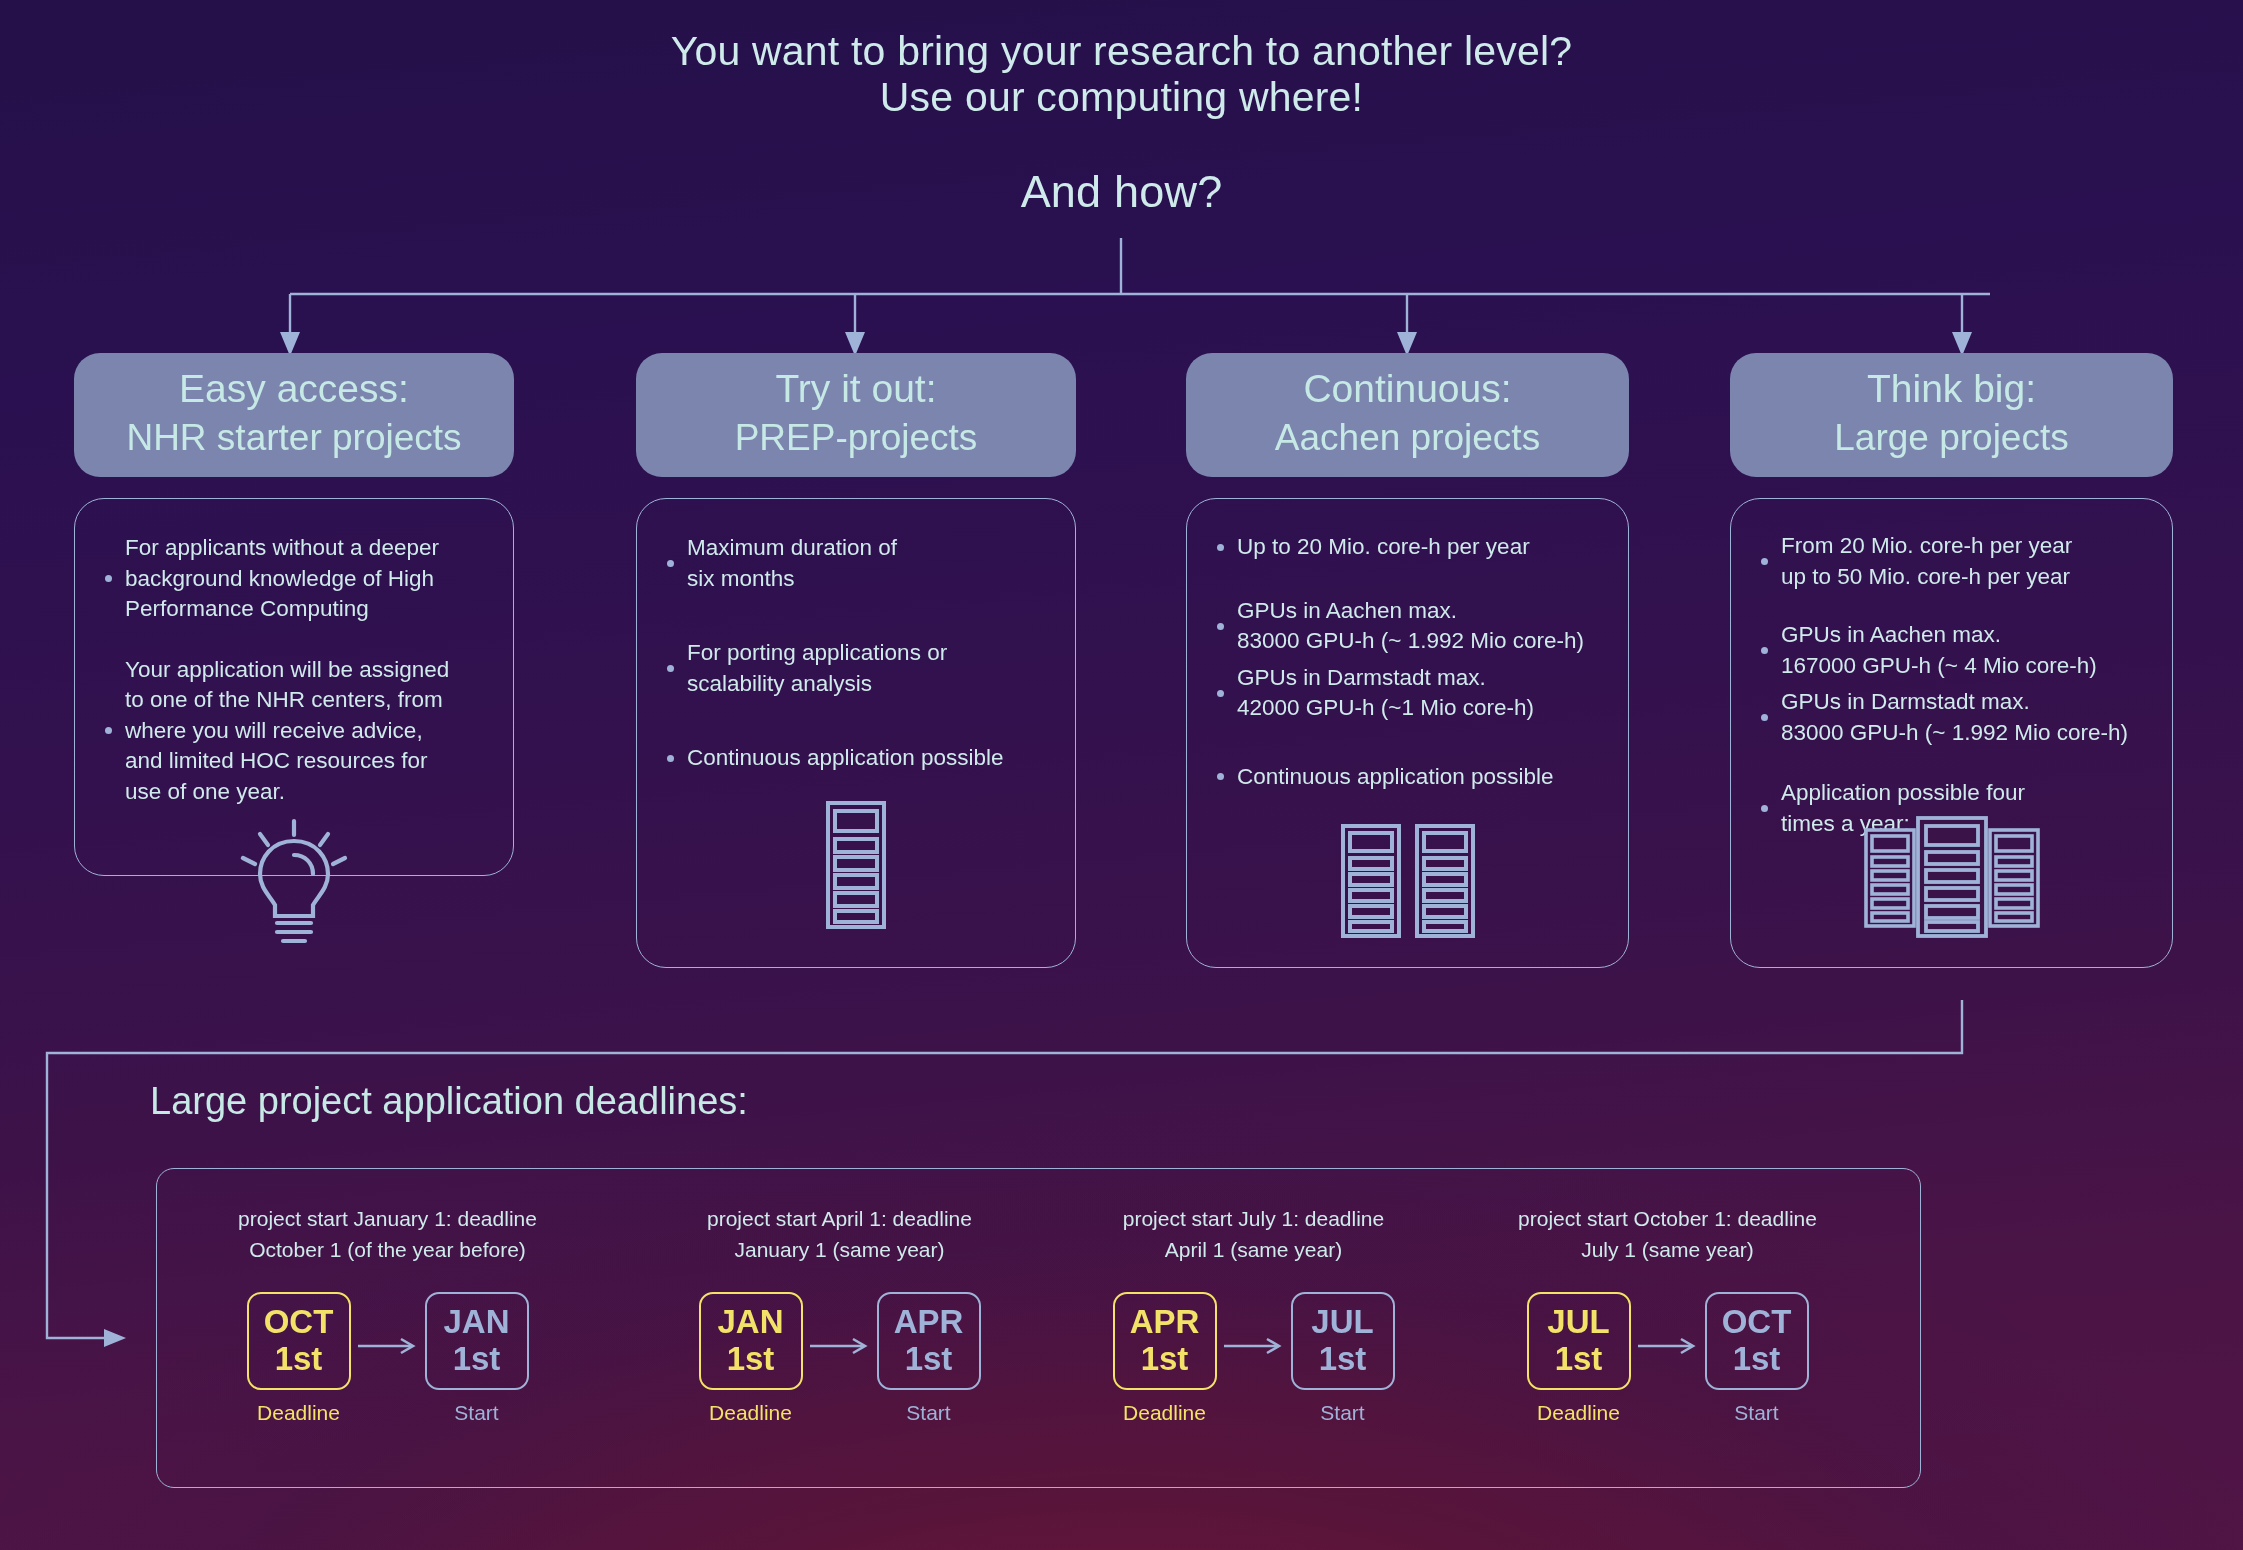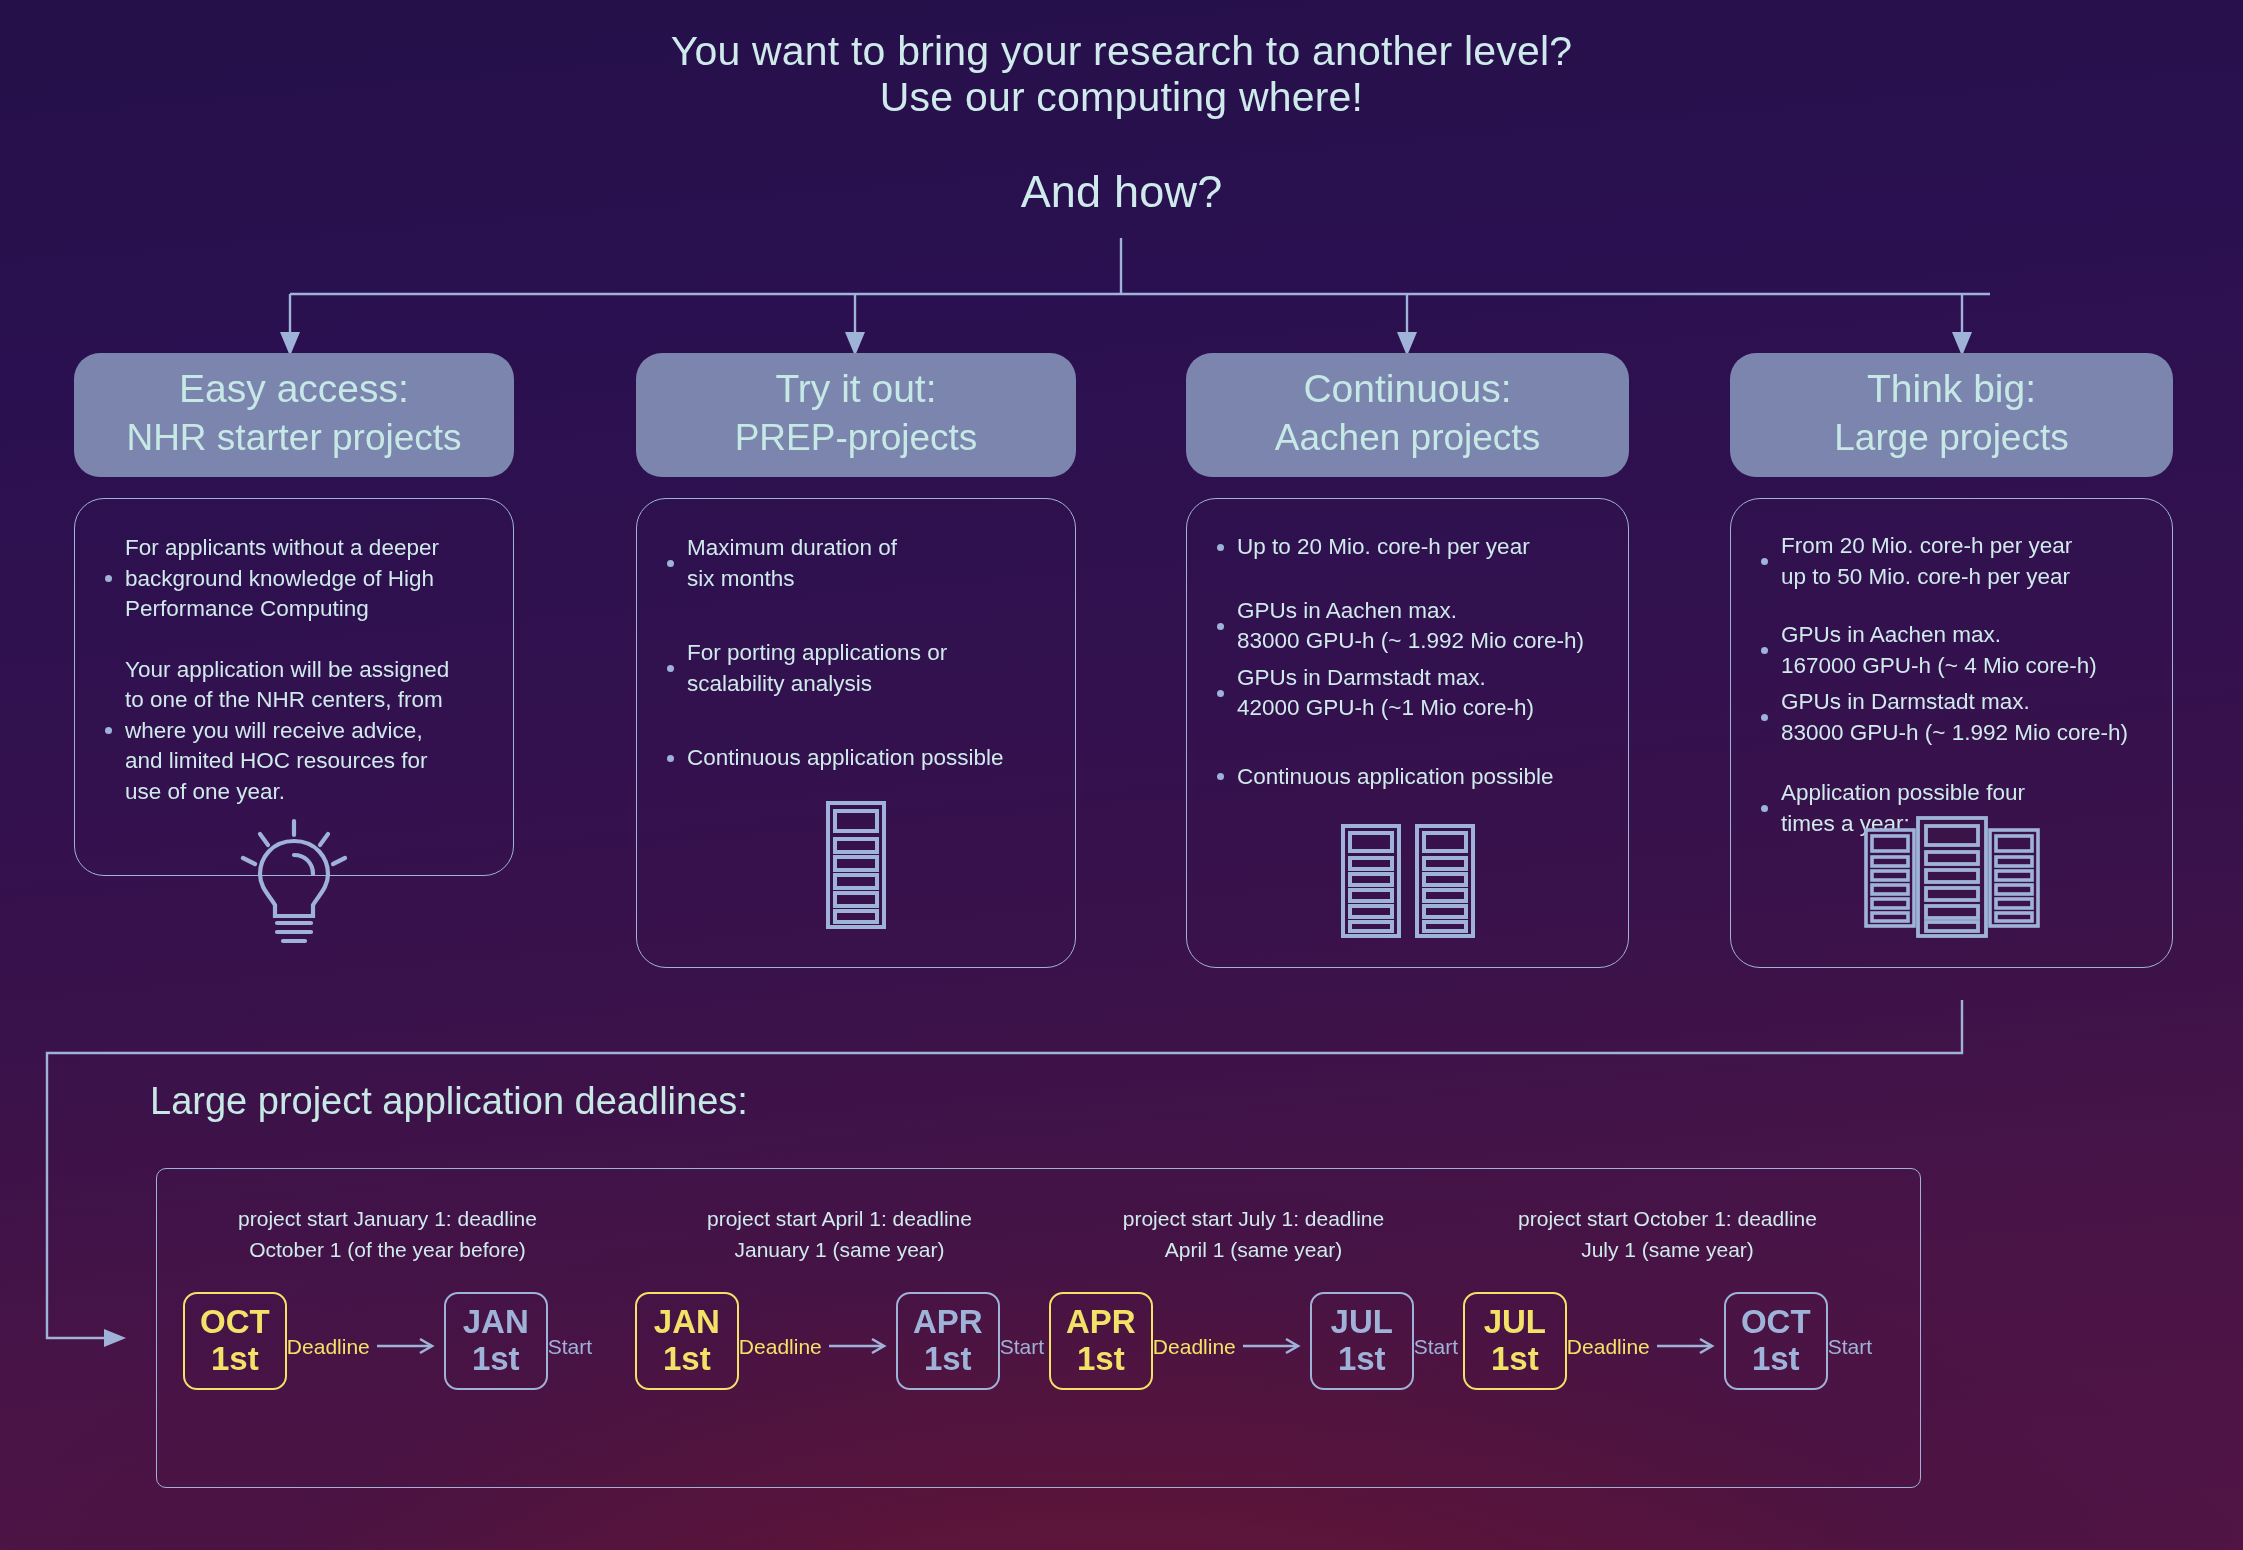--- a/index.html
+++ b/index.html
@@ -55,21 +55,21 @@
   ul.bul li.tight{margin-bottom:6px;}
   .icon-wrap{position:absolute;left:0;width:100%;display:flex;justify-content:center;}
 
   
   #dl-title{
     position:absolute;left:150px;top:1080px;
     color:#c6e9e6;font-size:38px;
   }
   #dl-box{
     position:absolute;left:156px;top:1168px;width:1765px;height:320px;
-    border:1.6px solid #9fb3d8;border-radius:10px;box-sizing:border-box;
+    border:1.6px solid #9fb3d8;border-radius:18px;box-sizing:border-box;
   }
   .grp{position:absolute;top:0;width:441px;height:320px;}
   .grp .cap{
     text-align:center;color:#cfeaea;font-size:21px;line-height:31px;
     padding-top:34px;white-space:pre-line;
   }
   .flow{position:absolute;top:123px;left:0;width:441px;display:flex;
         align-items:flex-start;justify-content:center;}
   .month{
     box-sizing:border-box;width:104px;border-radius:14px;border:2.2px solid;
@@ -77,21 +77,21 @@
   }
   .month .m{font-size:33px;line-height:38px;font-weight:700;}
   .month .d{font-size:33px;line-height:36px;font-weight:700;}
   .dead{border-color:#f2e267;color:#f2e267;}
   .start{border-color:#9fb3d8;color:#9fb3d8;}
   .sub{margin-top:11px;text-align:center;font-size:21px;}
   .sub.dead{color:#f2e267;border:none;}
   .sub.start{color:#9fb3d8;border:none;}
   .arrow{width:74px;display:flex;align-items:center;justify-content:center;
          height:108px;}
-  .cell{display:flex;flex-direction:row;align-items:center;}
+  .cell{display:flex;flex-direction:column;align-items:center;}
 </style>
 </head>
 <body>
 
 <div id="page">
 
   <div class="hero" id="hero1">
     <div>You want to bring your research to another level?</div>
     <div>Use our computing where!</div>
   </div>

